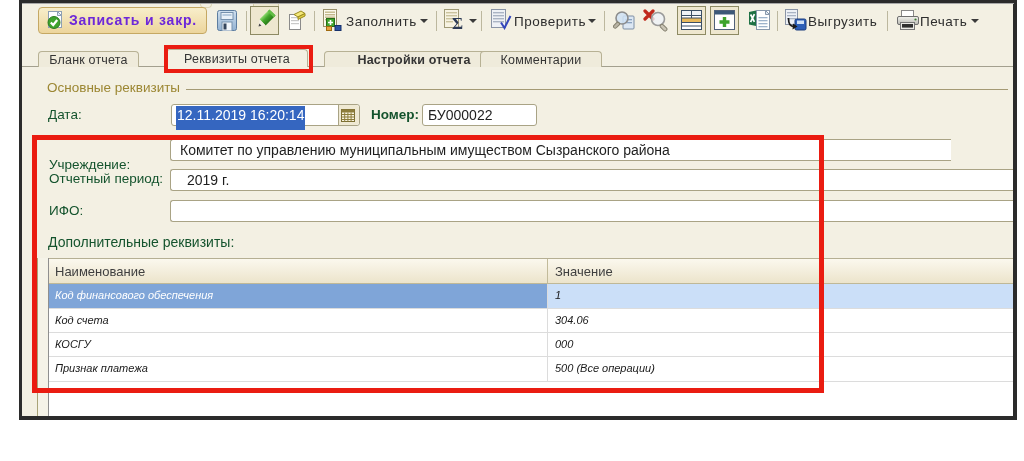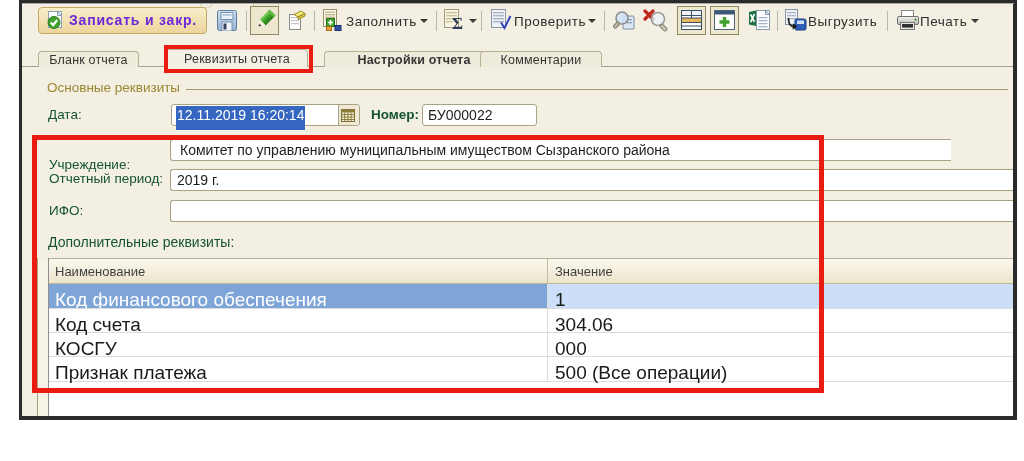--- a/index.html
+++ b/index.html
@@ -6,21 +6,21 @@
 html,body { width:1024px; height:461px; background:#ffffff; font-family:"Liberation Sans", sans-serif; overflow:hidden; }
 .abs { position:absolute; }
 #win { left:19px; top:0; width:998px; height:420px; border-style:solid; border-color:#2b2b2b; border-width:3px 4px 4px 3px; background:#f3f0e3; }
 .lbl { font-size:13.5px; color:#14532d; white-space:nowrap;text-align:center; }
 .sep { width:1px; background:#bcb79e; }
 .tbtxt { font-size:13.5px; letter-spacing:0.5px; color:#2e2e2e; white-space:nowrap; }
 .arr { width:0; height:0; border-left:4px solid transparent; border-right:4px solid transparent; border-top:4px solid #3a3a3a; }
 .tab { border:1px solid #b7b194; border-bottom:none; border-radius:4px 4px 0 0; background:#efebdb; font-size:12.5px; letter-spacing:0.2px; color:#343434; text-align:center; }
 .inp { background:#ffffff; border:1px solid #a9a385; border-radius:3px; font-size:14px; color:#1e1e1e; }
 .redbox { border:5px solid #ea1c11; background:transparent; z-index:50; }
-.cell { font-size:19px; color:#1a1a1a; white-space:nowrap; }
+.cell { font-size:11px; color:#1a1a1a; white-space:nowrap;font-style:italic; }
 </style>
 </head>
 <body>
 <div class="abs" id="win"></div>
 
 <div class="abs" style="left:22px; top:3px; width:992px; height:1px; background:#a8a8a8;"></div>
 <div class="abs" style="left:253px; top:4px; width:26px; height:5px; border:1px solid #d5cda9; border-top:none; background:#efe9d2;"></div>
 <div class="abs" style="left:200px; top:4px; width:12px; height:4px; border:1px solid #ddd6b6; border-top:none; border-radius:0 0 4px 4px;"></div>
 
 <div class="abs" style="left:38px; top:7px; width:169px; height:27px; border:1px solid #c5a863; border-radius:4px; background:linear-gradient(#f8eecb,#ecd59c);"></div>
@@ -201,21 +201,21 @@
   <rect x="0.5" y="0.5" width="13" height="3" fill="#8d7d3a"></rect>
   <path d="M0.5 5.5 H13.5 M0.5 8 H13.5 M0.5 10.5 H13.5 M3.7 3.5 V12.5 M6.9 3.5 V12.5 M10.1 3.5 V12.5" stroke="#8d7d3a" stroke-width="1"></path>
 </svg>
 <div class="abs lbl" style="left:371px; top:107px;font-weight:bold;">Номер:</div>
 <div class="abs inp" style="left:422px; top:104px; width:115px; height:22px; line-height:20px; padding-left:5px;">БУ000022</div>
 
 <div class="abs lbl" style="left:49px; top:141px;margin-top:16px;">Учреждение:</div>
 <div class="abs inp" style="left:170px; top:139px; width:781px; height:22px; line-height:20px; padding-left:9px; border-radius:3px 0 0 3px; border-right:none;">Комитет по управлению муниципальным имуществом Сызранского района</div>
 
 <div class="abs lbl" style="left:49px; top:171px;">Отчетный период:</div>
-<div class="abs inp" style="left:170px; top:169px; width:843px; height:22px; line-height:20px; padding-left:6px; border-radius:3px 0 0 3px; border-right:none;">2019 г.</div>
+<div class="abs inp" style="left:170px; top:169px; width:843px; height:22px; line-height:20px; padding-left:16px; border-radius:3px 0 0 3px; border-right:none;">2019 г.</div>
 
 <div class="abs lbl" style="left:49px; top:203px;">ИФО:</div>
 <div class="abs inp" style="left:170px; top:200px; width:843px; height:22px; border-radius:3px 0 0 3px; border-right:none;"></div>
 
 <div class="abs lbl" style="left:48px; top:234px; font-size:14px;">Дополнительные реквизиты:</div>
 
 <div class="abs" style="left:37px; top:258px; width:1px; height:158px; background:#a9a377;"></div>
 <div class="abs" style="left:38px; top:258px; width:10px; height:158px; background:#f5f3e8;"></div>
 <div class="abs" style="left:48px; top:258px; width:1px; height:158px; background:#8f8f8f;"></div>
 

